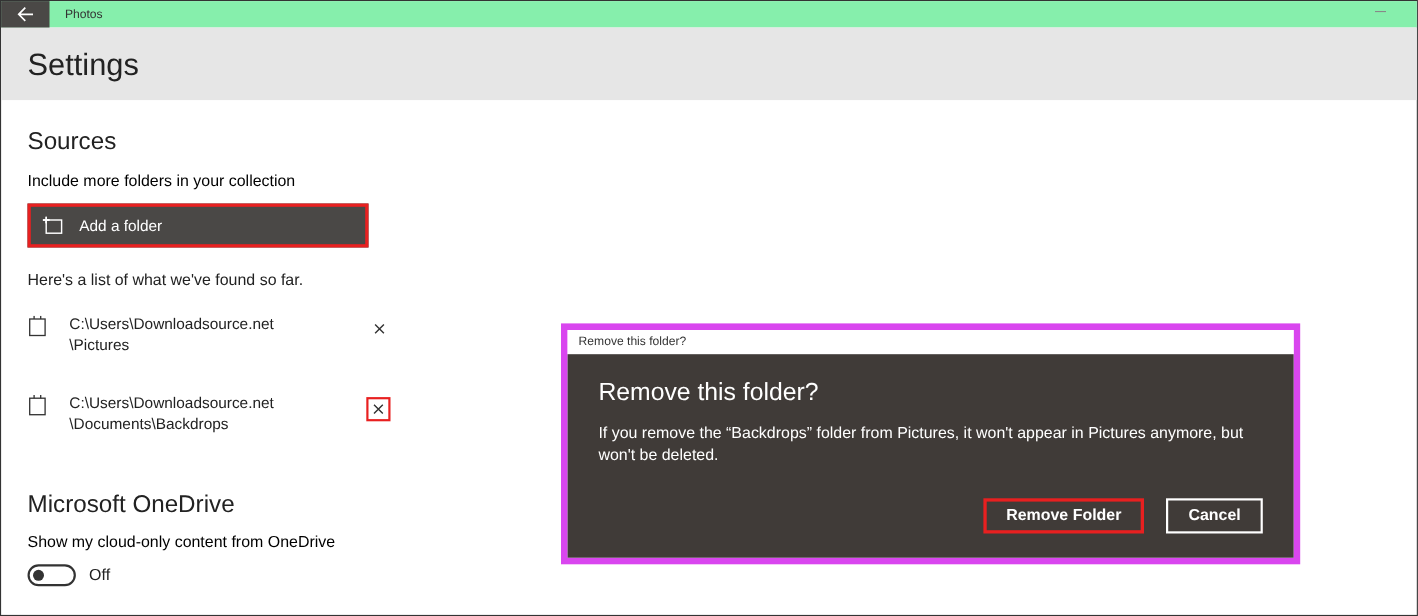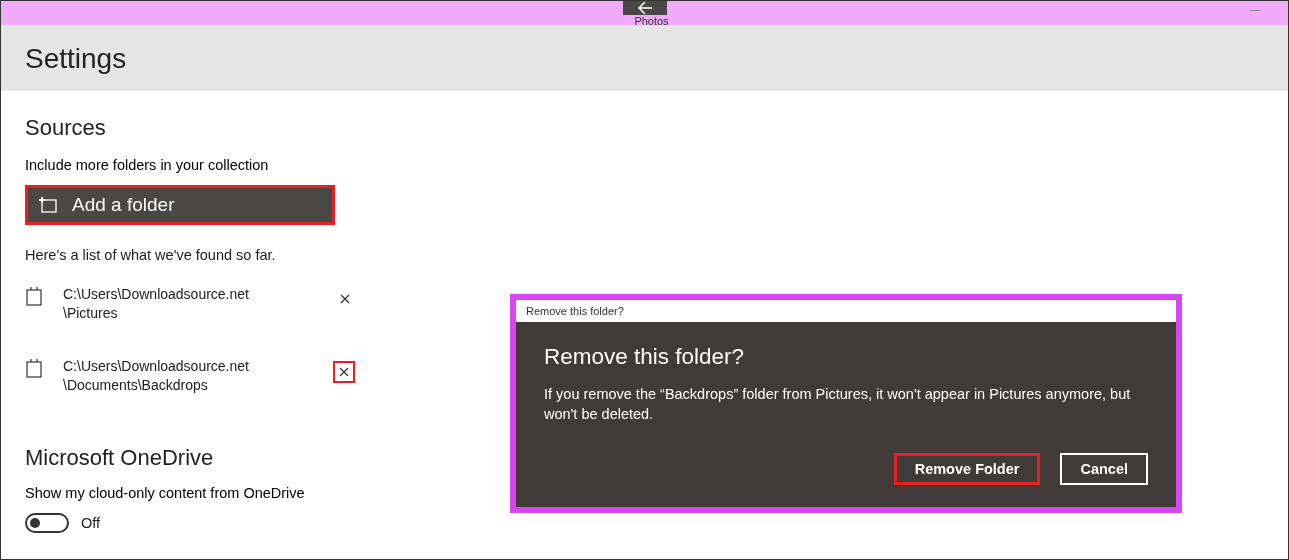--- a/index.html
+++ b/index.html
@@ -1,30 +1,30 @@
 <!DOCTYPE html>
 <html><head>
 <meta charset="utf-8">
 <style>
   * { box-sizing: border-box; margin: 0; padding: 0; }
   html, body { width: 1289px; height: 560px; font-family: "Segoe UI", Arial, sans-serif; background: #fff; overflow: hidden; }
   .window { width: 1289px; height: 560px; border: 1px solid #333; position: relative; background: #fff; }
-  .titlebar { height: 24px; background: #f0abfc; display: flex; align-items: center; flex-direction: column; }
+  .titlebar { height: 24px; background: #86efac; display: flex; align-items: center; }
   .back-btn { width: 44px; height: 24px; background: #4a4846; display: flex; align-items: center; justify-content: center; }
   .back-btn svg { stroke: #fff; }
   .app-title { font-size: 11px; color: #333; margin-left: 14px; }
   .minimize { position: absolute; right: 28px; top: 9px; width: 10px; height: 1px; background: #888; }
   .header { background: #e6e6e6; padding: 18px 0 16px 24px; }
   .header h1 { font-size: 28px; font-weight: 400; color: #222; }
   .content { padding: 24px 0 0 24px; color: #222; }
   .section-h { font-size: 22px; font-weight: 400; margin-bottom: 16px; }
   .hint { font-size: 14.5px; margin-bottom: 12px; color: #000000; }
   .add-folder-btn { display: flex; align-items: center; width: 310px; height: 40px; background: #4a4846; color: #fff; border: 3px solid #e82020; border-radius: 0; padding: 0 10px; cursor: pointer; }
   .add-folder-btn .icon { margin-right: 14px; display: flex; }
-  .add-folder-btn .lbl { font-size: 19px; }
+  .add-folder-btn .lbl { font-size: 14px; }
   .found { font-size: 14.5px; margin: 22px 0 16px 0; }
   .folder-row { display: flex; align-items: flex-start; width: 330px; padding: 6px 0; }
   .folder-row .ficon { width: 20px; margin-right: 18px; margin-top: 2px; }
   .folder-row .fpath { font-size: 14px; line-height: 1.35; flex: 1; }
   .folder-row .remove { width: 20px; height: 20px; display: flex; align-items: center; justify-content: center; margin-left: auto; margin-top: 4px; cursor: pointer; }
   .folder-row .remove.hl { border: 2px solid #e82020; width: 22px; height: 22px; }
   .folder-row + .folder-row { margin-top: 22px; }
   .onedrive-h { font-size: 22px; font-weight: 400; margin-top: 44px; margin-bottom: 14px; }
   .toggle-row { display: flex; align-items: center; gap: 12px; margin-top: 10px; }
   .toggle { width: 44px; height: 20px; border: 2px solid #333; border-radius: 12px; position: relative; cursor: pointer; }

